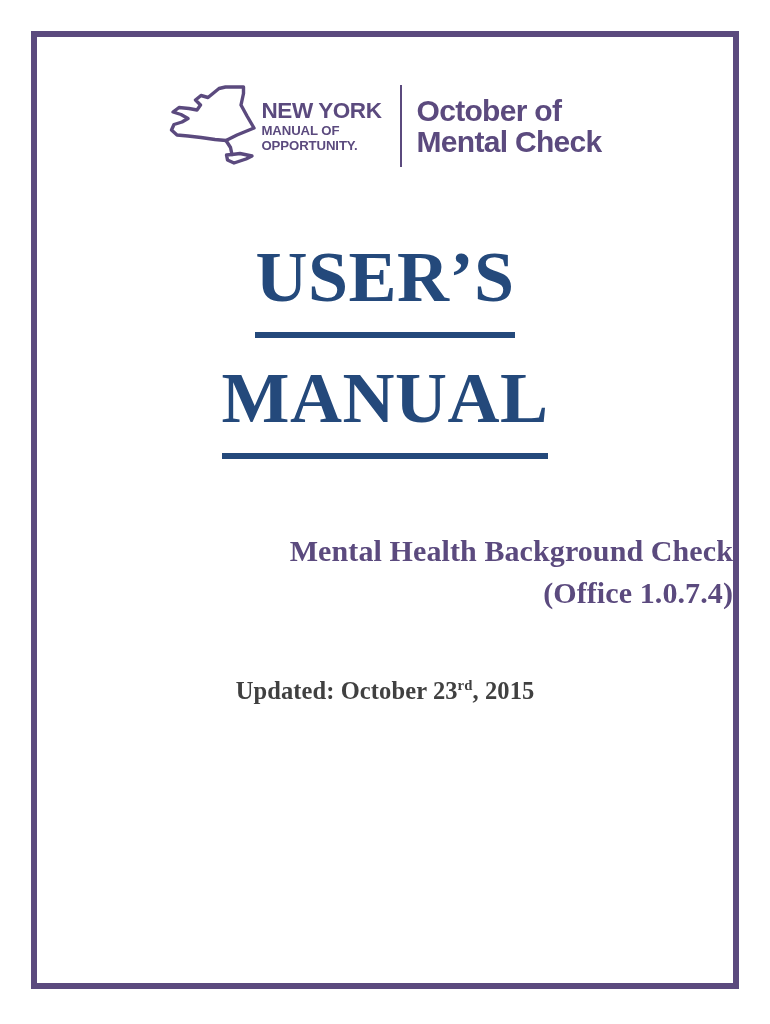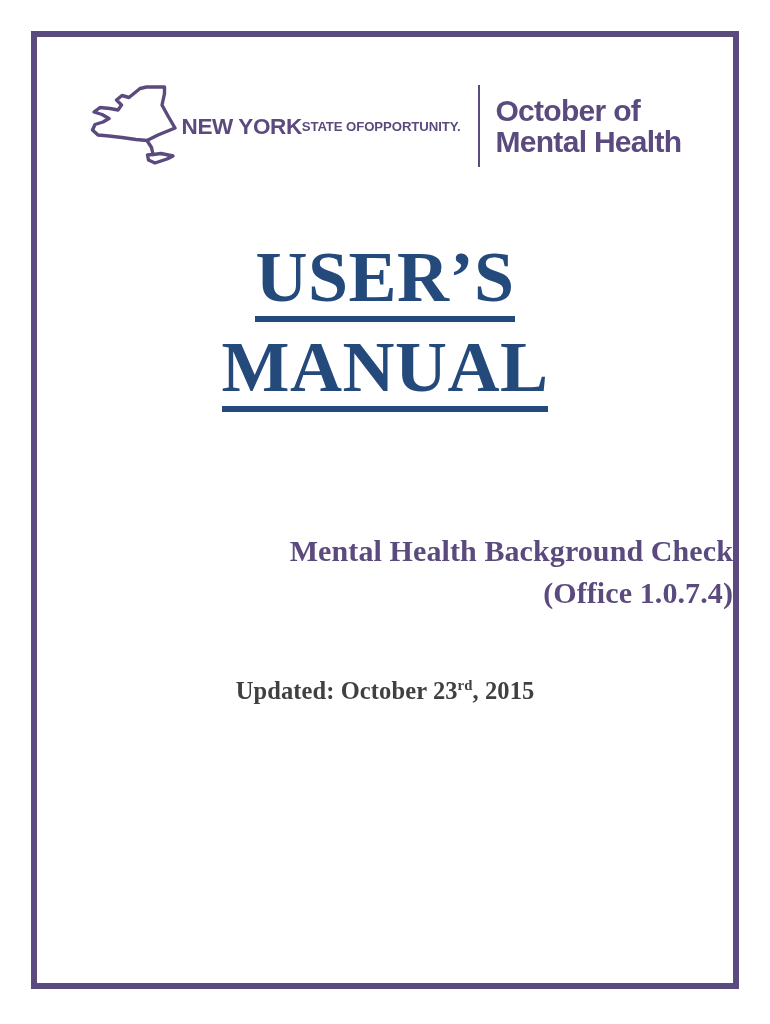--- a/index.html
+++ b/index.html
@@ -54,25 +54,24 @@
   }
 
   .ny-state-shape {
     width: 88px;
     height: 86px;
     display: block;
   }
 
   .ny-wordmark {
     display: flex;
-    flex-direction: row;
+    flex-direction: column;
     justify-content: center;
     line-height: 1;
     padding-top: 2px;
-    align-items: center;
   }
   .ny-line-1 {
     font-family: "Liberation Sans", "DejaVu Sans", sans-serif;
     font-weight: bold;
     font-size: 22.5px;
     letter-spacing: -0.4px;
     color: #5B4A7E;
     line-height: 1.02;
   }
   .ny-line-2, .ny-line-3 {
@@ -120,23 +119,23 @@
     text-align: center;
   }
   .title-line {
     display: inline-block;
     font-family: "Liberation Serif", "DejaVu Serif", serif;
     font-weight: bold;
     font-size: 72px;
     line-height: 0.96;
     color: #24497B;
     letter-spacing: 0.5px;
-    padding-bottom: 4px;
+    padding-bottom: 20px;
     border-bottom: 6px solid #24497B;
-    margin-bottom: 11px;
+    margin-bottom: 26px;
   }
 
   
   #subtitle-block {
     position: absolute;
     left: 0;
     top: 493px;   
     width: 100%;
     text-align: right;
   }
@@ -189,30 +188,30 @@
                      L29.0 27.0 L32.5 22.0 L27.5 17.0 L33.0 12.5
                      L40.0 14.5 L45.5 10.0 L51.0 5.5 Z"></path>
             <path d="M58.0 57.5 L62.5 64.5 L64.0 71.5"></path>
             <path d="M64.0 71.5 L58.5 72.0 L59.5 77.0 L66.0 80.0
                      L78.0 76.0 L84.0 73.0 L72.0 70.5 L64.0 71.5 Z"></path>
           </g>
         </svg>
 
         <div class="ny-wordmark">
           <span class="ny-line-1">NEW YORK</span>
-          <span class="ny-line-2">STATE OF</span>
+          <span class="ny-line-2">MANUAL OF</span>
           <span class="ny-line-3">OPPORTUNITY.</span>
         </div>
       </div>
 
       <div class="logo-divider"></div>
 
       <div class="oms-wordmark">
         <span class="oms-line">October of</span>
-        <span class="oms-line">Mental Health</span>
+        <span class="oms-line">Mental Check</span>
       </div>
     </div>
 
     <div id="title-block">
       <div class="title-line-wrap">
         <span class="title-line">USER’S</span>
       </div>
       <div class="title-line-wrap">
         <span class="title-line">MANUAL</span>
       </div>

